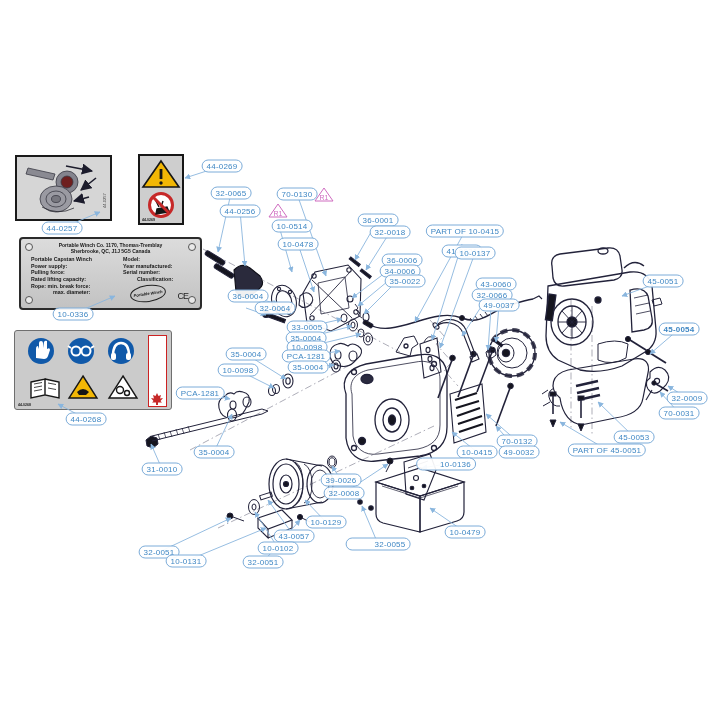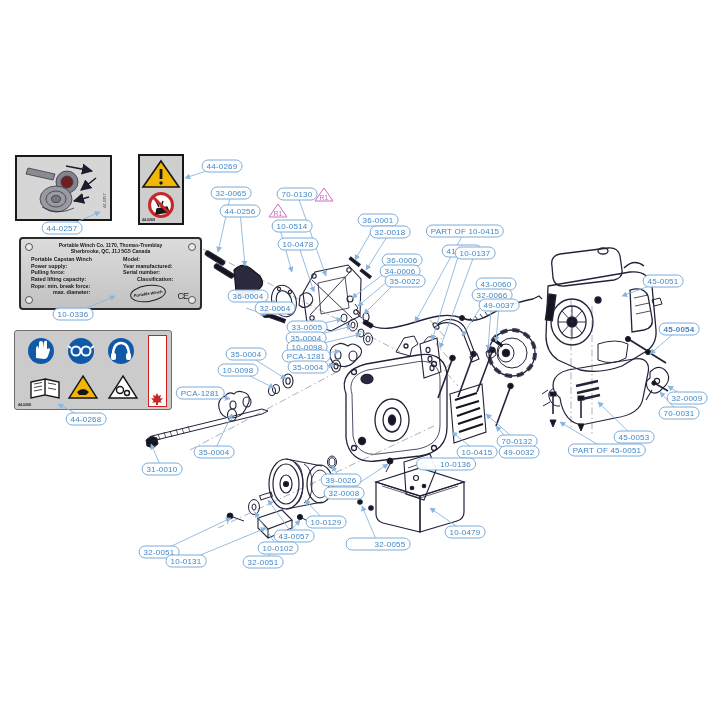--- a/index.html
+++ b/index.html
@@ -489,19 +489,19 @@
       <div class="callout" style="left: 519px; top: 452px;">49-0032</div>
       <div class="callout" style="left: 477px; top: 452px;">10-0415</div>
       <div class="callout" style="left: 446px; top: 464px; padding-left: 23px;">10-0136</div>
       <div class="callout" style="left: 465px; top: 532px;">10-0479</div>
       <div class="callout" style="left: 341px; top: 480px;">39-0026</div>
       <div class="callout" style="left: 344px; top: 493px;">32-0008</div>
       <div class="callout" style="left: 326px; top: 522px;">10-0129</div>
       <div class="callout" style="left: 294px; top: 536px;">43-0057</div>
       <div class="callout" style="left: 278px; top: 548px;">10-0102</div>
       <div class="callout" style="left: 159px; top: 552px;">32-0051</div>
-      <div class="callout" style="left: 186px; top: 561px; border-radius: 6px;">10-0131</div>
+      <div class="callout" style="left: 186px; top: 561px;">10-0131</div>
       <div class="callout" style="left: 263px; top: 562px;">32-0051</div>
       <div class="callout" style="left: 162px; top: 469px;">31-0010</div>
       <div class="callout" style="left: 214px; top: 452px;">35-0004</div>
       <div class="callout" style="left: 378px; top: 544px; padding-left: 28px;">32-0055</div>
     </div>
 </div>
 
 </body></html>

